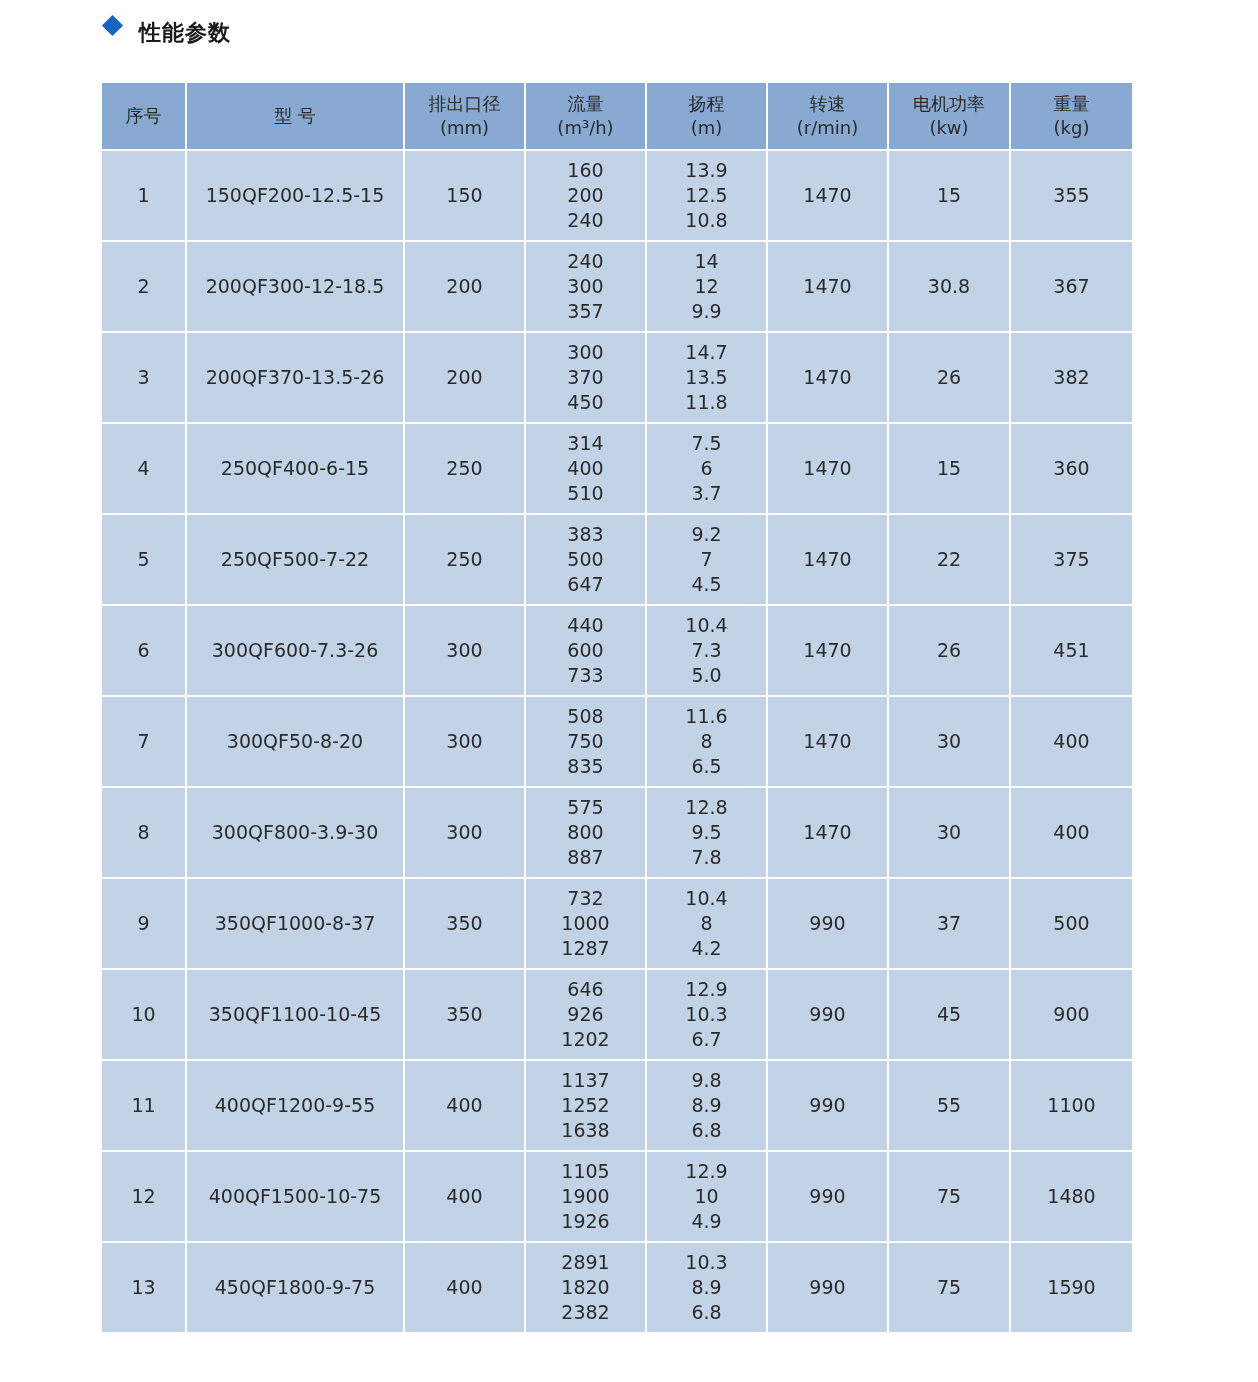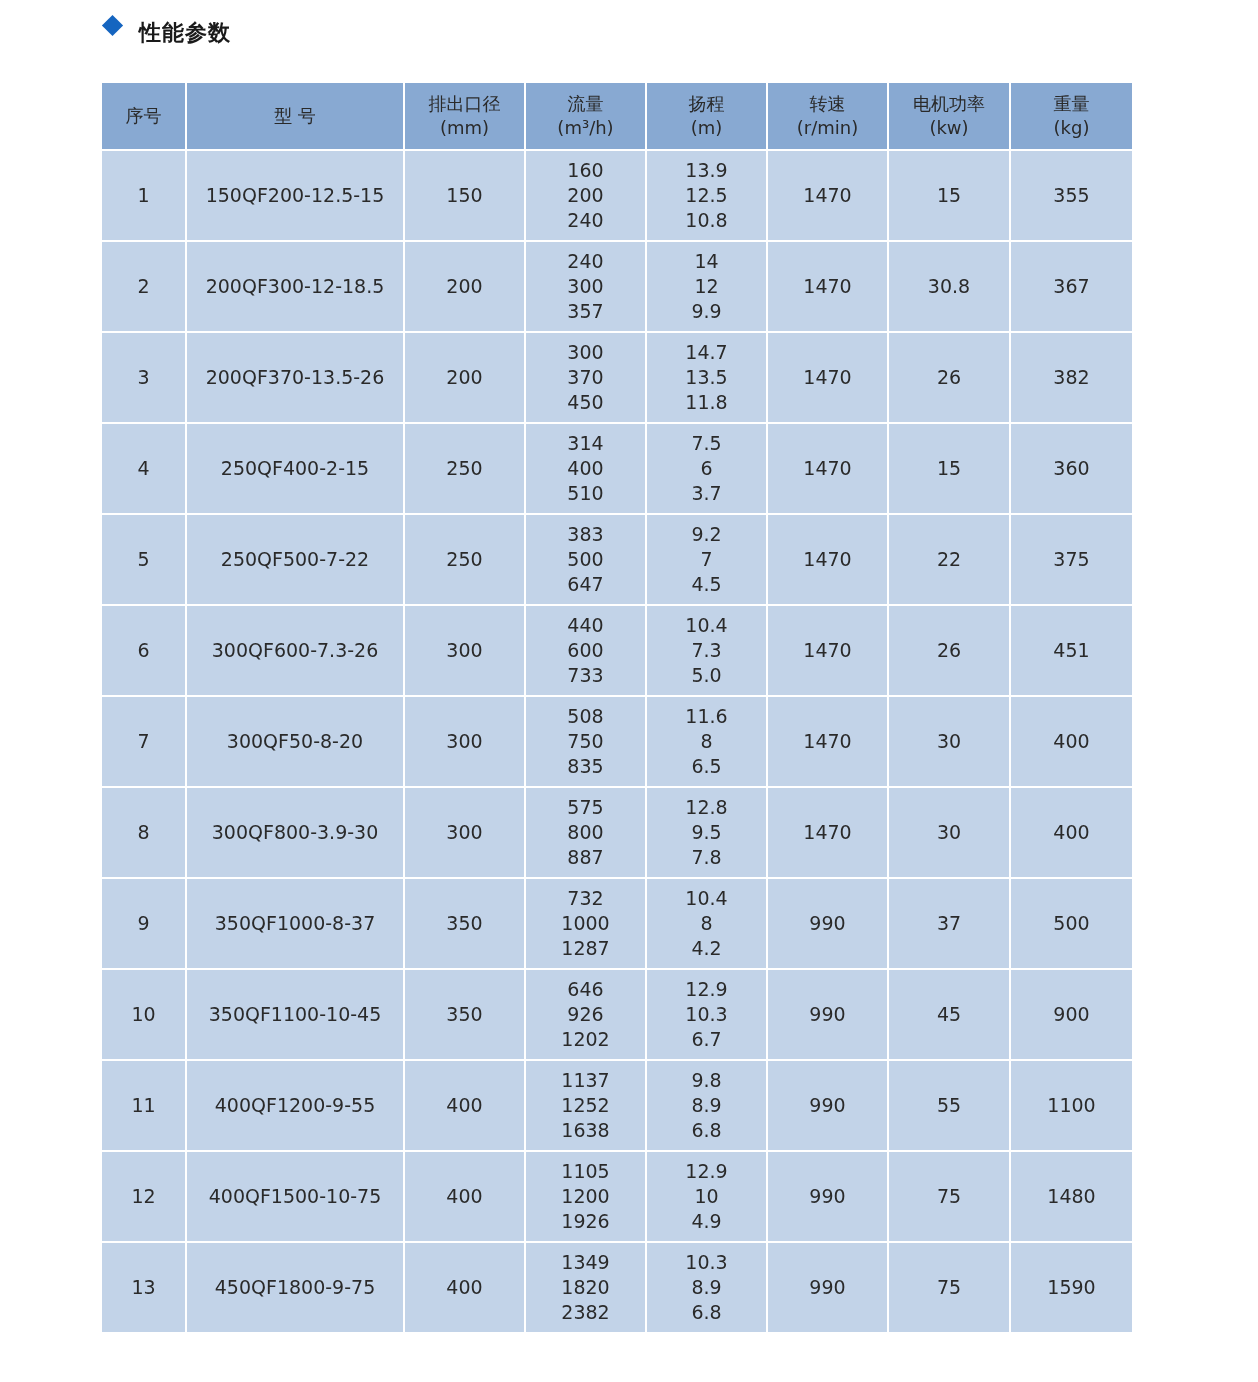--- a/index.html
+++ b/index.html
@@ -175,21 +175,21 @@
           <span>14.7</span>
           <span>13.5</span>
           <span>11.8</span>
         </td>
         <td>1470</td>
         <td>26</td>
         <td>382</td>
       </tr>
       <tr>
         <td>4</td>
-        <td>250QF400-2-15</td>
+        <td>250QF400-6-15</td>
         <td>250</td>
         <td class="multi">
           <span>314</span>
           <span>400</span>
           <span>510</span>
         </td>
         <td class="multi">
           <span>7.5</span>
           <span>6</span>
           <span>3.7</span>
@@ -323,38 +323,38 @@
         <td>990</td>
         <td>55</td>
         <td>1100</td>
       </tr>
       <tr>
         <td>12</td>
         <td>400QF1500-10-75</td>
         <td>400</td>
         <td class="multi">
           <span>1105</span>
-          <span>1200</span>
+          <span>1900</span>
           <span>1926</span>
         </td>
         <td class="multi">
           <span>12.9</span>
           <span>10</span>
           <span>4.9</span>
         </td>
         <td>990</td>
         <td>75</td>
         <td>1480</td>
       </tr>
       <tr>
         <td>13</td>
         <td>450QF1800-9-75</td>
         <td>400</td>
         <td class="multi">
-          <span>1349</span>
+          <span>2891</span>
           <span>1820</span>
           <span>2382</span>
         </td>
         <td class="multi">
           <span>10.3</span>
           <span>8.9</span>
           <span>6.8</span>
         </td>
         <td>990</td>
         <td>75</td>

